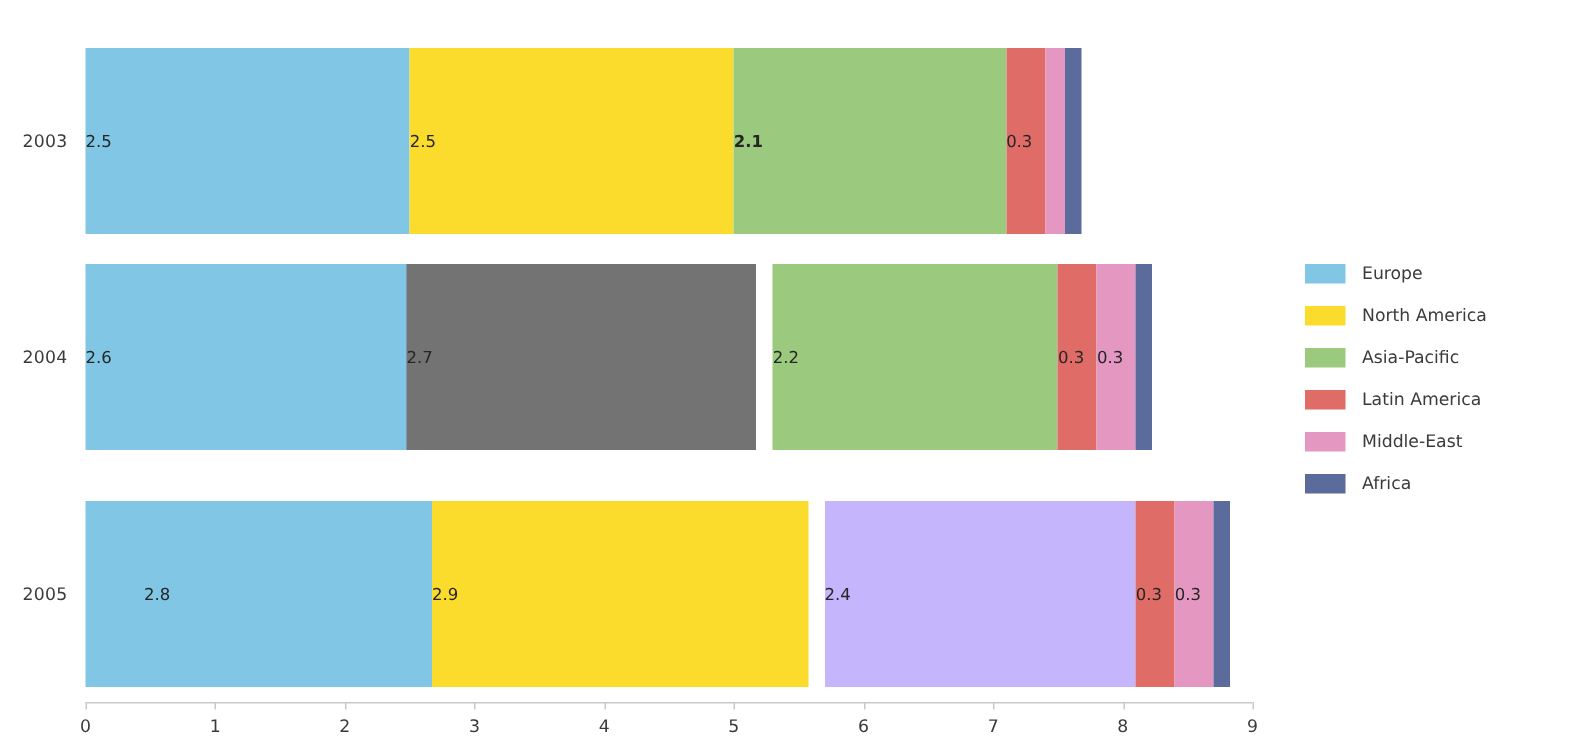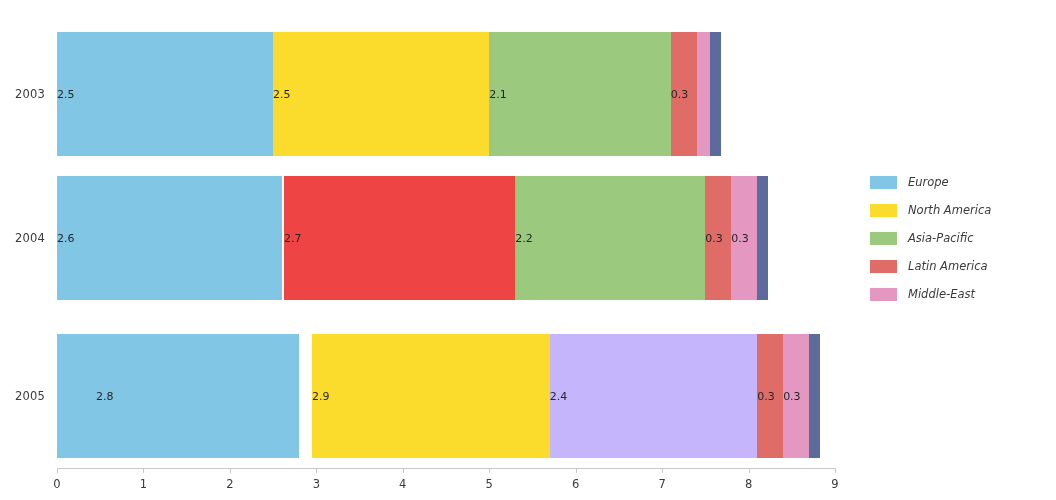--- a/index.html
+++ b/index.html
@@ -122,76 +122,75 @@
   .legend-swatch {
     width: 27px;
     height: 13px;
     flex: 0 0 auto;
     margin-right: 11px;
   }
   .legend-text {
     font-size: 11.5px;
     color: #3b3b3b;
     white-space: nowrap;
-    font-style: italic;
   }
 </style>
 </head>
 <body>
 
 <div id="chart-root">
 
   <div class="plot-area" id="plot-area">
       <div class="bar-row" style="top: 32px; height: 124px;">
         <div class="row-label">2003</div>
         <div class="stack">
           <div class="seg" title="Europe: 2.5" style="left: 0px; width: 216.111px; background: rgb(129, 199, 229);">
             <span class="seg-label">2.5</span>
           </div>
           <div class="seg" title="North America: 2.5" style="left: 216.111px; width: 216.111px; background: rgb(251, 219, 44);">
             <span class="seg-label">2.5</span>
           </div>
-          <div class="seg" title="Asia-Pacific: 2.1" style="left: 432.222px; width: 181.533px; background: rgb(155, 201, 126);">
+          <div class="seg" title="Asia-Pacific: 2.1" style="left: 432.222px; width: 181.533px; background: rgb(155, 201, 126); font-weight: bold;">
             <span class="seg-label">2.1</span>
           </div>
           <div class="seg" title="Latin America: 0.3" style="left: 613.756px; width: 25.9333px; background: rgb(224, 108, 104);">
             <span class="seg-label">0.3</span>
           </div>
           <div class="seg" title="Middle-East: 0.15" style="left: 639.689px; width: 12.9667px; background: rgb(227, 151, 193);"></div>
           <div class="seg" title="Africa: 0.13" style="left: 652.656px; width: 11.2378px; background: rgb(90, 107, 156);"></div>
         </div>
       </div>
       <div class="bar-row" style="top: 176px; height: 124px;">
         <div class="row-label">2004</div>
         <div class="stack">
           <div class="seg" title="Europe: 2.6" style="left: 0px; width: 224.756px; background: rgb(129, 199, 229);">
             <span class="seg-label">2.6</span>
           </div>
-          <div class="seg" title="North America: 2.7" style="left: 227px; width: 233.4px; background: #ef4444;">
+          <div class="seg" title="North America: 2.7" style="left: 214px; width: 233.4px; background: #737373;">
             <span class="seg-label">2.7</span>
           </div>
           <div class="seg" title="Asia-Pacific: 2.2" style="left: 458.156px; width: 190.178px; background: rgb(155, 201, 126);">
             <span class="seg-label">2.2</span>
           </div>
           <div class="seg" title="Latin America: 0.3" style="left: 648.333px; width: 25.9333px; background: rgb(224, 108, 104);">
             <span class="seg-label">0.3</span>
           </div>
           <div class="seg" title="Middle-East: 0.3" style="left: 674.267px; width: 25.9333px; background: rgb(227, 151, 193);">
             <span class="seg-label">0.3</span>
           </div>
           <div class="seg" title="Africa: 0.13" style="left: 700.2px; width: 11.2378px; background: rgb(90, 107, 156);"></div>
         </div>
       </div>
       <div class="bar-row" style="top: 334px; height: 124px;">
         <div class="row-label">2005</div>
         <div class="stack">
           <div class="seg" title="Europe: 2.8" style="left: 0px; width: 242.044px; background: rgb(129, 199, 229); padding-left: 39px;">
             <span class="seg-label">2.8</span>
           </div>
-          <div class="seg" title="North America: 2.9" style="left: 255px; width: 250.689px; background: rgb(251, 219, 44);">
+          <div class="seg" title="North America: 2.9" style="left: 231px; width: 250.689px; background: rgb(251, 219, 44);">
             <span class="seg-label">2.9</span>
           </div>
           <div class="seg" title="Asia-Pacific: 2.4" style="left: 492.733px; width: 207.467px; background: #c4b5fd;">
             <span class="seg-label">2.4</span>
           </div>
           <div class="seg" title="Latin America: 0.3" style="left: 700.2px; width: 25.9333px; background: rgb(224, 108, 104);">
             <span class="seg-label">0.3</span>
           </div>
           <div class="seg" title="Middle-East: 0.3" style="left: 726.133px; width: 25.9333px; background: rgb(227, 151, 193);">
             <span class="seg-label">0.3</span>
@@ -239,15 +238,19 @@
         <span class="legend-text">Asia-Pacific</span>
       </div>
       <div class="legend-item">
         <span class="legend-swatch" style="background: rgb(224, 108, 104);"></span>
         <span class="legend-text">Latin America</span>
       </div>
       <div class="legend-item">
         <span class="legend-swatch" style="background: rgb(227, 151, 193);"></span>
         <span class="legend-text">Middle-East</span>
       </div>
+      <div class="legend-item">
+        <span class="legend-swatch" style="background: rgb(90, 107, 156);"></span>
+        <span class="legend-text">Africa</span>
+      </div>
     </div>
 
 </div>
 
 </body></html>

